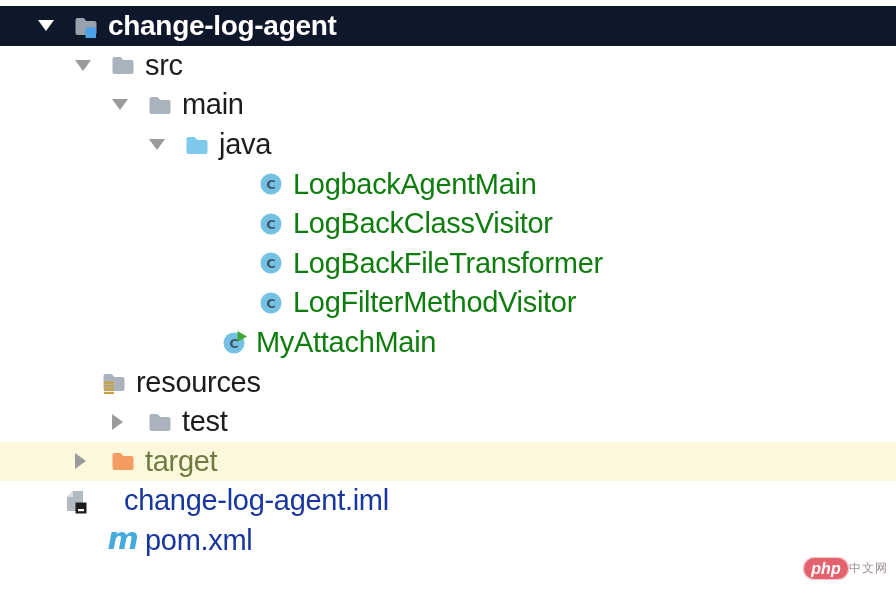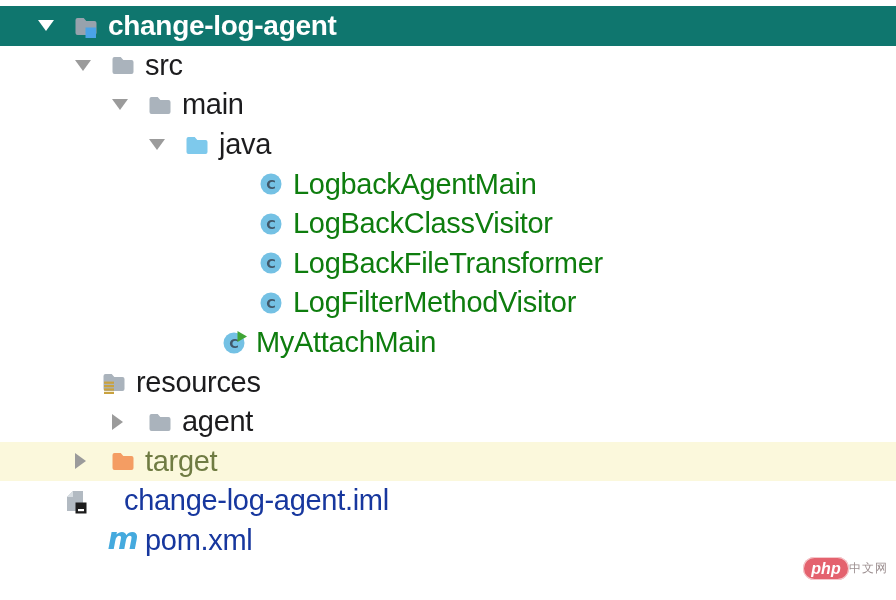--- a/index.html
+++ b/index.html
@@ -7,21 +7,21 @@
     width:896px;height:600px;overflow:hidden;background:#ffffff;
     font-family:"Liberation Sans","DejaVu Sans",sans-serif;
     -webkit-font-smoothing:antialiased;
     position:relative;
   }
   .tree{padding-top:6px;}
   .row{
     height:39.6px;display:flex;align-items:center;width:896px;
     box-sizing:border-box;cursor:default;white-space:nowrap;
   }
-  .row.selected{background:#0f766e;text-align:center;}
+  .row.selected{background:#0f172a;text-align:center;}
   .row.highlighted{background:#fbf8dc;}
   .chevron{
     flex:0 0 37px;width:37px;display:flex;align-items:center;justify-content:flex-start;
     padding-left:2px;box-sizing:border-box;
   }
   .tri-down{width:0;height:0;border-left:8px solid transparent;border-right:8px solid transparent;border-top:11px solid #9b9b9b;}
   .tri-right{width:0;height:0;border-top:8px solid transparent;border-bottom:8px solid transparent;border-left:11px solid #9b9b9b;}
   .row.selected .tri-down{border-top-color:#ffffff;}
   .icon{
     flex:0 0 26px;width:26px;height:26px;margin-right:9px;
@@ -165,21 +165,21 @@
     </div>
     <div class="row" style="padding-left: 110px;">
       <span class="chevron">
         <span class="tri-right"></span>
       </span>
       <span class="icon">
         <svg width="26" height="26" viewBox="0 0 26 26">
           <path d="M2.5 7 q0 -2 2 -2 h6.2 l2.6 3 h8.2 q2 0 2 2 v10 q0 2 -2 2 h-17 q-2 0 -2 -2 z" fill="#aab3bc"></path>
         </svg>
       </span>
-      <span class="label">agent</span>
+      <span class="label">test</span>
     </div>
     <div class="row highlighted" style="padding-left: 73px;">
       <span class="chevron">
         <span class="tri-right"></span>
       </span>
       <span class="icon">
         <svg width="26" height="26" viewBox="0 0 26 26">
           <path d="M2.5 7 q0 -2 2 -2 h6.2 l2.6 3 h8.2 q2 0 2 2 v10 q0 2 -2 2 h-17 q-2 0 -2 -2 z" fill="#f49d63"></path>
         </svg>
       </span>

